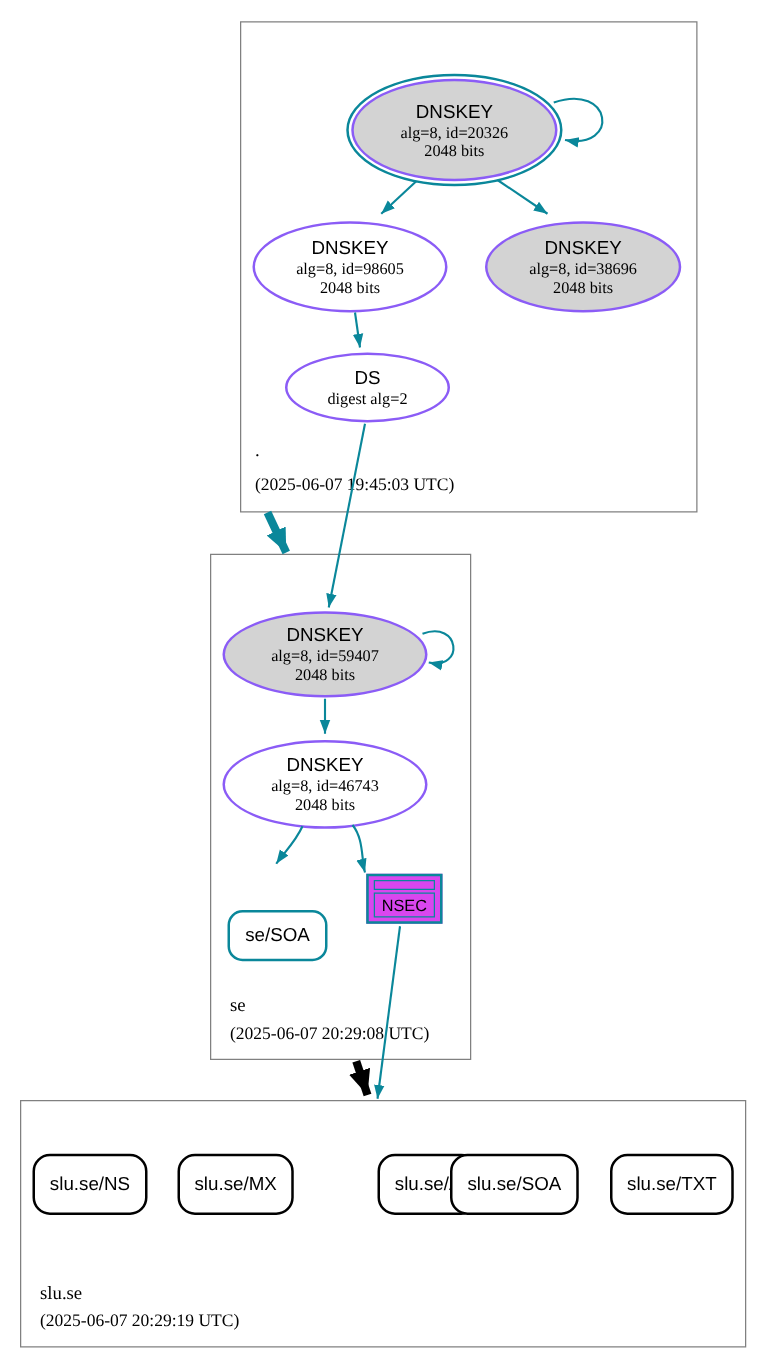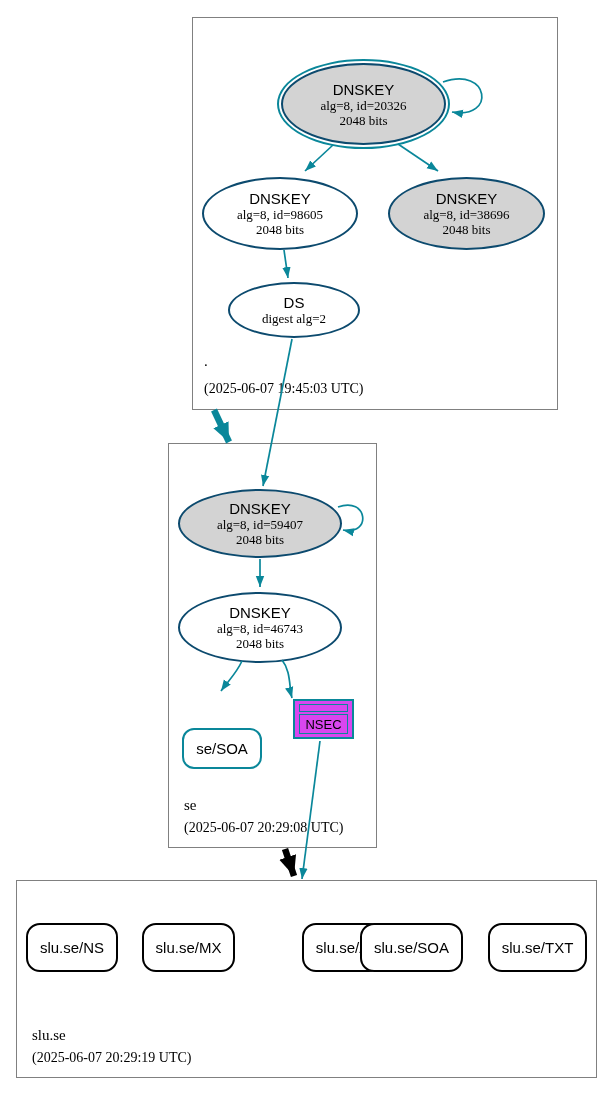--- a/index.html
+++ b/index.html
@@ -8,21 +8,21 @@
     position:relative; width:613px; height:1094px; background:#ffffff;
     font-family:"Liberation Serif", serif; color:#000; overflow:hidden;
   }
   
   .zbox { position:absolute; border:1px solid #808080; background:transparent; }
   
   .zname { position:absolute; font-family:"Liberation Serif", serif; font-size:15px; line-height:17px; }
   .zts   { position:absolute; font-family:"Liberation Serif", serif; font-size:14px; line-height:16px; }
   
   .ell {
-    position:absolute; border:2px solid #0c4a6e; border-radius:50%; background:#fff;
+    position:absolute; border:2px solid #8b5cf6; border-radius:50%; background:#fff;
     display:flex; flex-direction:column; justify-content:center; text-align:center;
   }
   .ell.gray { background:#d3d3d3; }
   .ell.thick { border-width:2.5px; }
   .ellwrap { position:absolute; border:2px solid #0a879a; border-radius:50%; padding:2px; background:#fff; }
   .ellwrap .ell { position:relative; width:100%; height:100%; border-width:2px; }
   .t { font-family:"Liberation Sans", sans-serif; font-size:15px; line-height:17px; }
   .d { font-family:"Liberation Serif", serif; font-size:13px; line-height:15px; }
   
   .rr {

